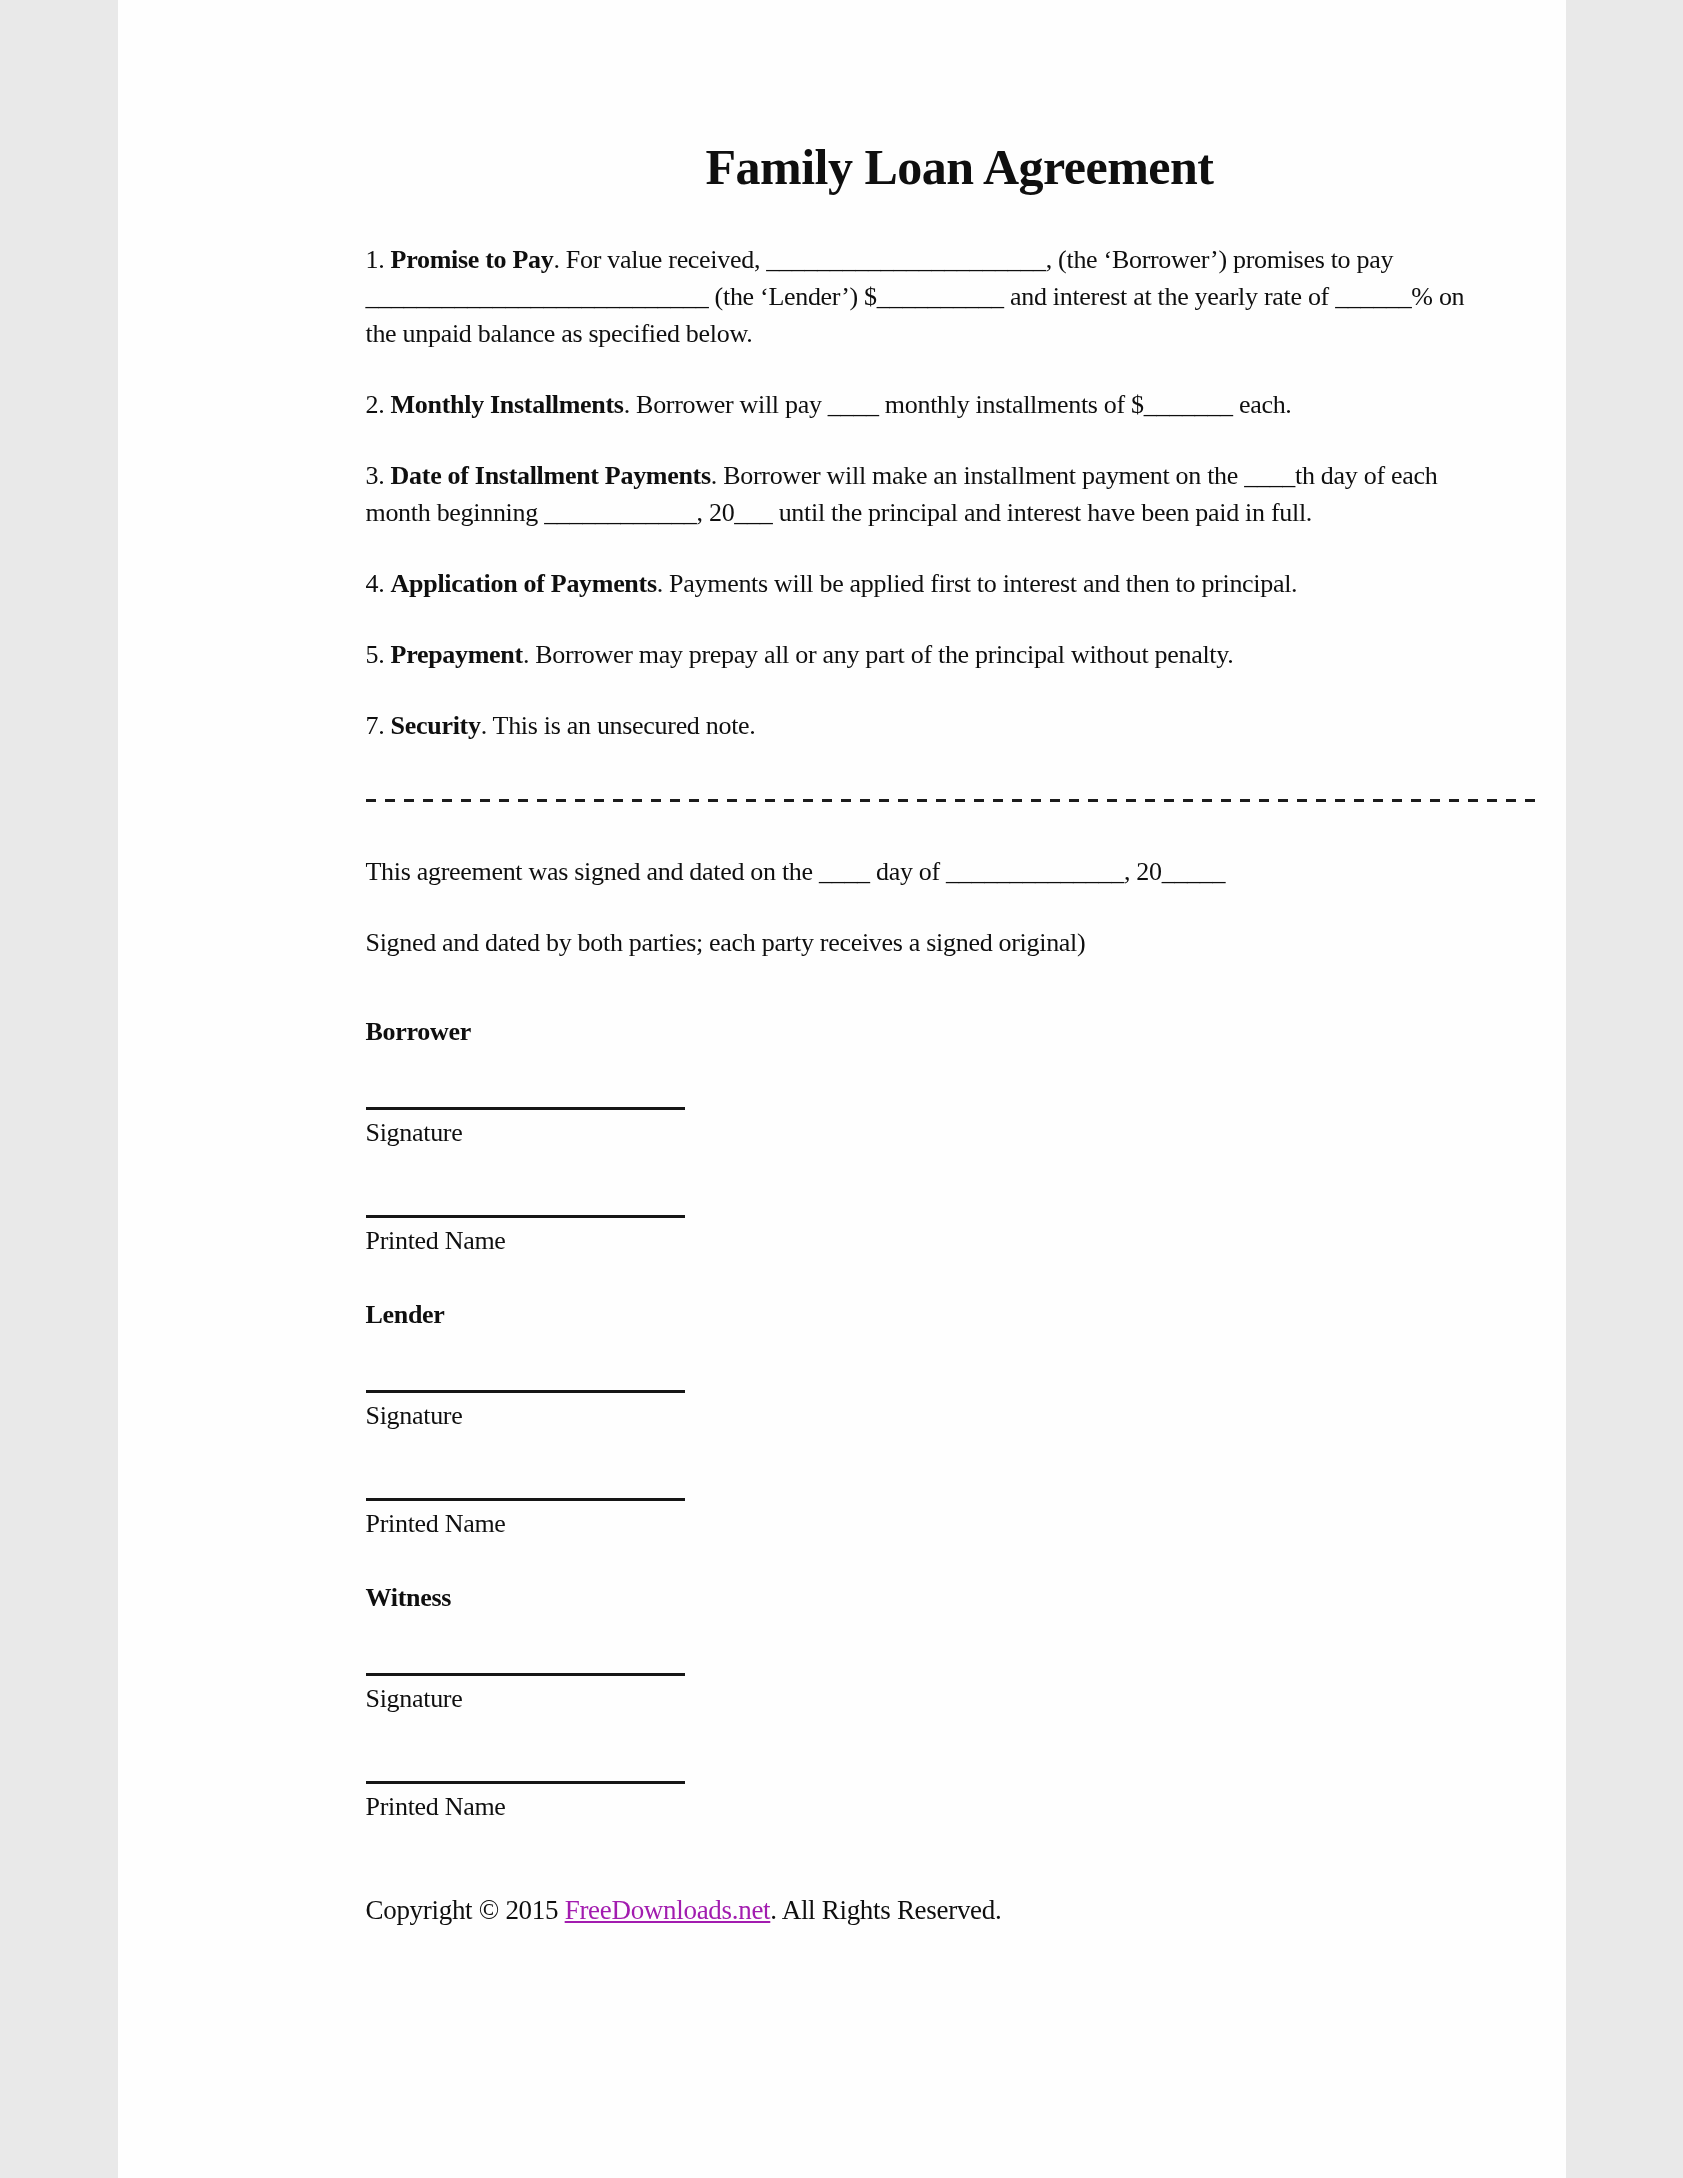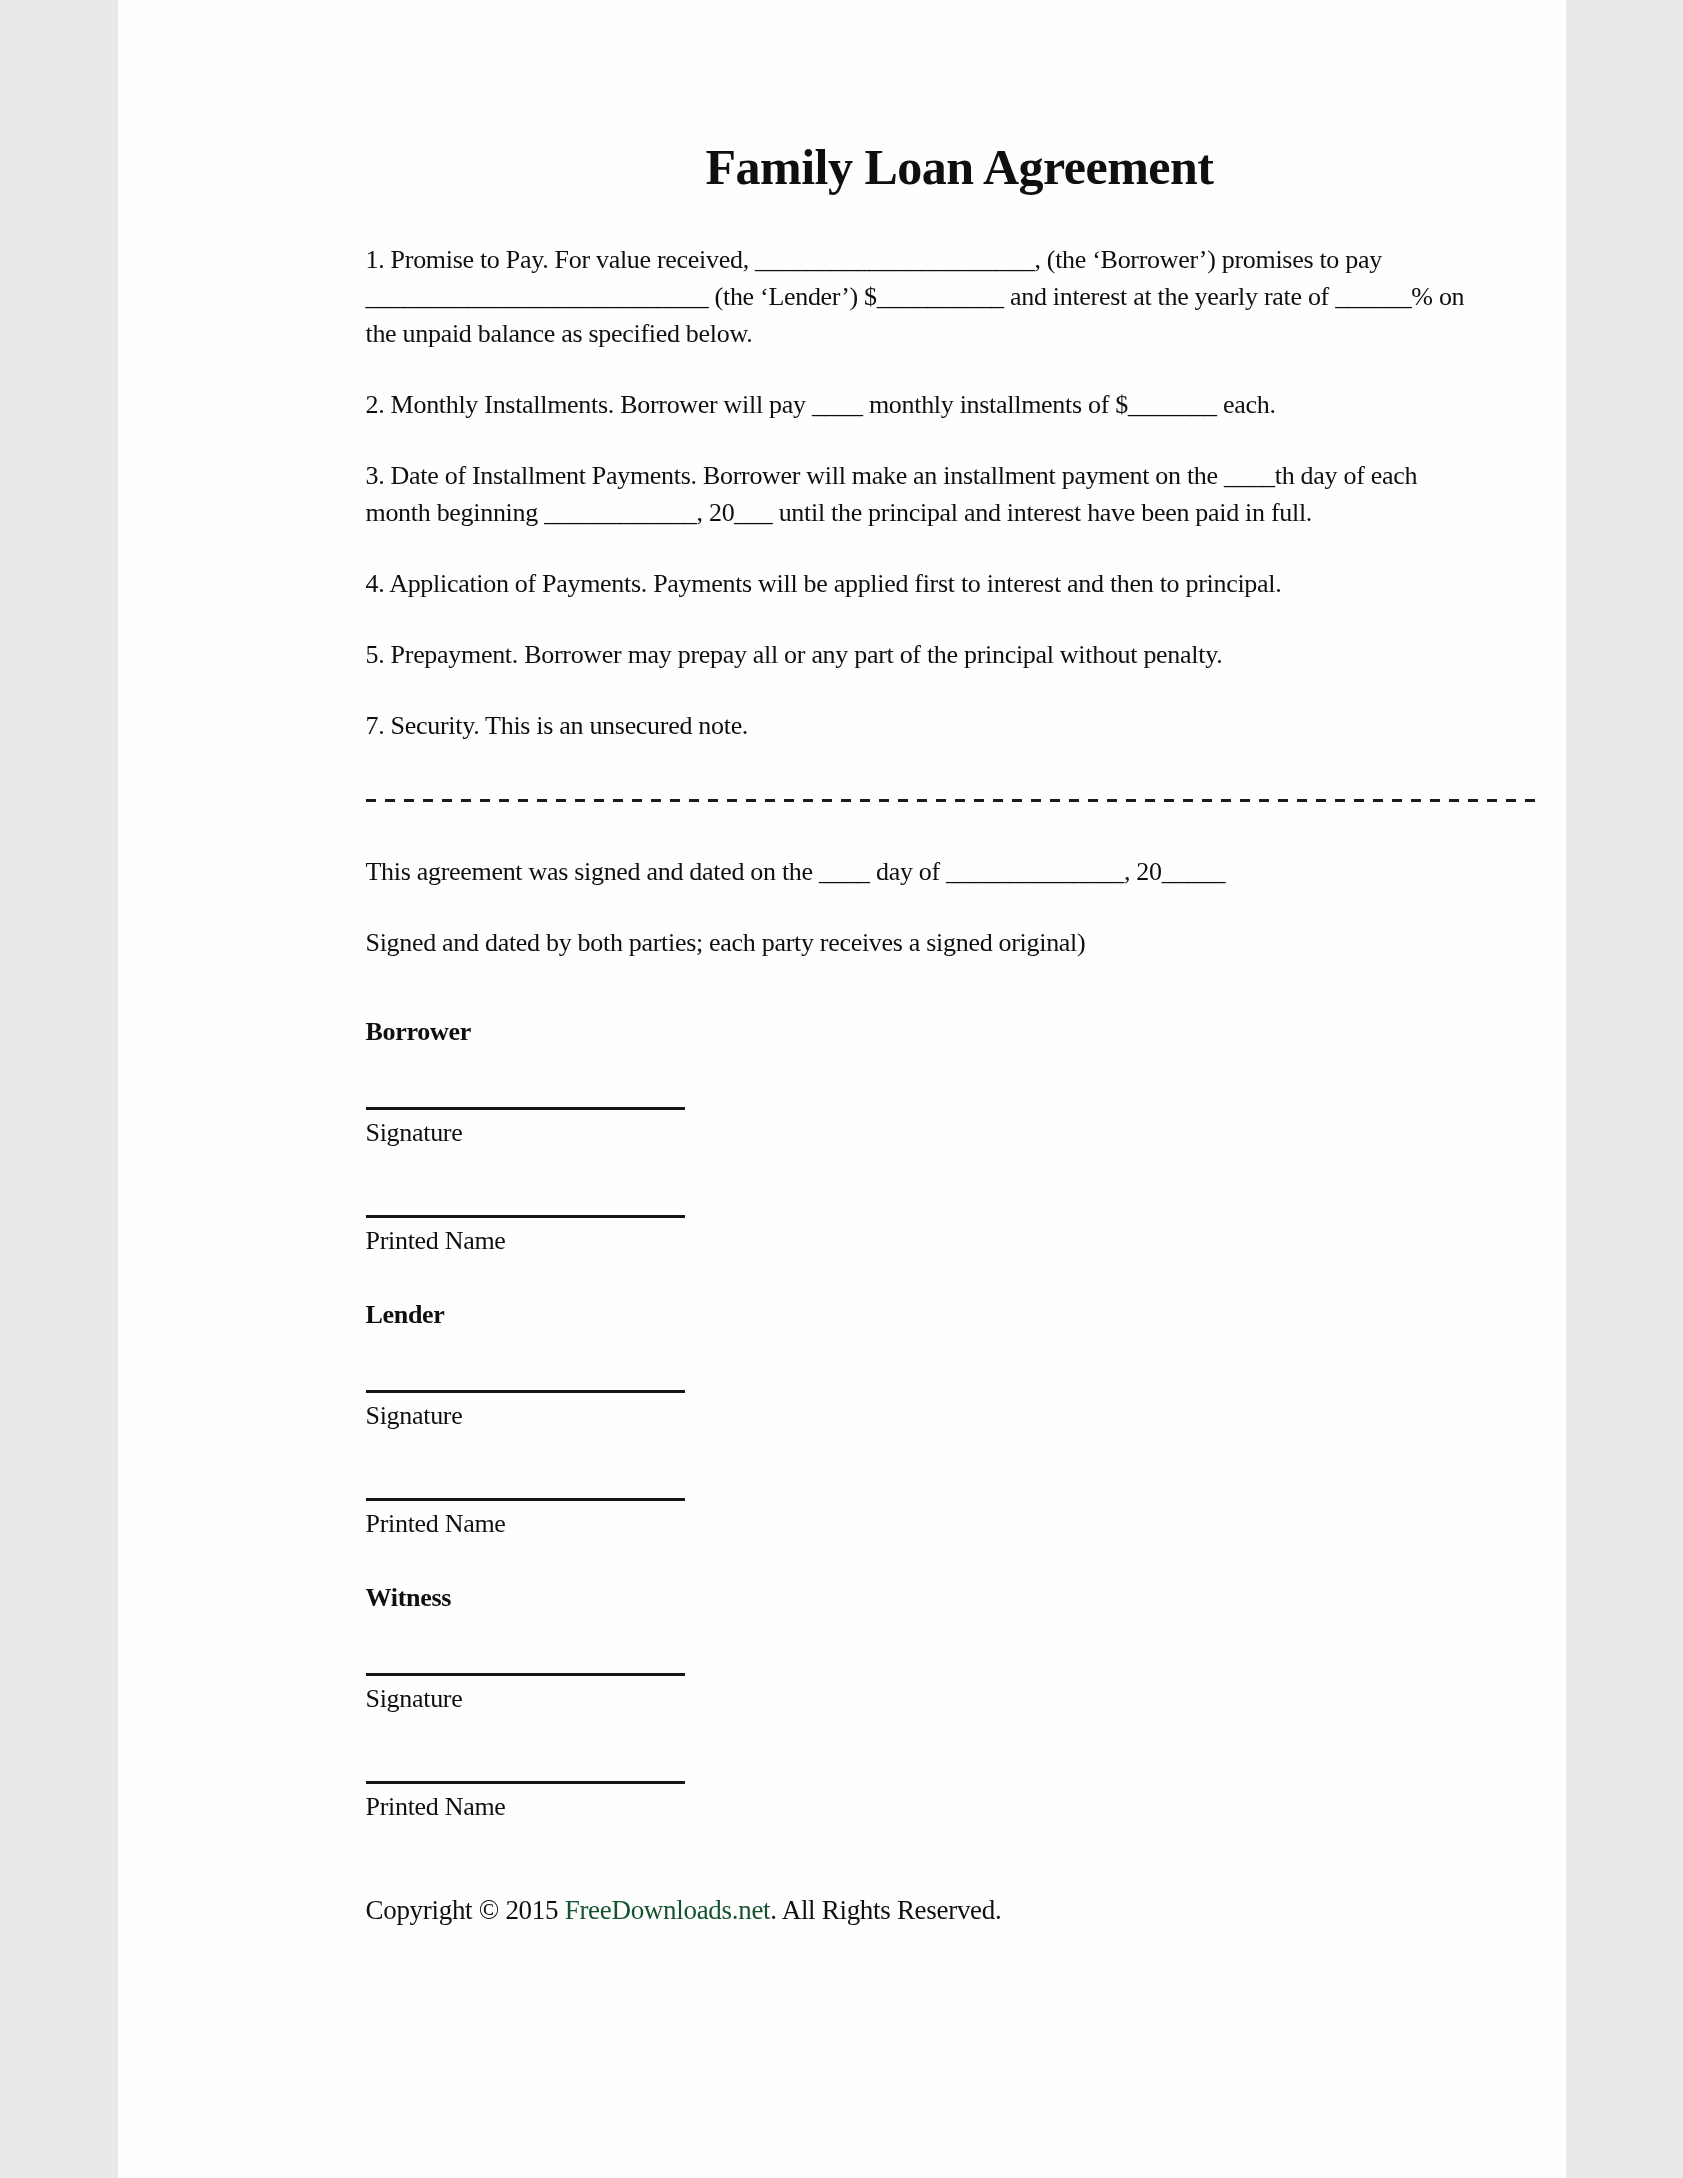--- a/index.html
+++ b/index.html
@@ -25,21 +25,21 @@
     text-align: center;
   }
   .content { width: 1277px; }
   p.section, p.closing {
     font-size: 26px;
     line-height: 37px;
     letter-spacing: -0.3px;
     margin: 0 0 34px 0;
     white-space: pre-line;
   }
-  p.section b { font-weight: normal; }
+  p.section b { font-weight: bold; }
   .divider {
     width: 1178px;
     height: 3px;
     margin: 55px 0 51px 0;
     background: repeating-linear-gradient(90deg, #1c1c1c 0, #1c1c1c 10px, transparent 10px, transparent 19px);
   }
   p.closing.note { margin-bottom: 0; }
   .party { margin-top: 37px; }
   .party.first { margin-top: 52px; }
   .party .role {
@@ -62,21 +62,22 @@
     line-height: 37px;
     letter-spacing: -0.3px;
   }
   .footer {
     margin-top: 67px;
     font-size: 27px;
     line-height: 37px;
     letter-spacing: -0.3px;
   }
   .footer a {
-    color: #14532d;
+    color: #a21caf;
+    text-decoration: underline;
     cursor: pointer;
   }
 </style>
 </head>
 <body>
 
 <div class="page">
 
   <h1 class="doc-title">Family Loan Agreement</h1>
 

